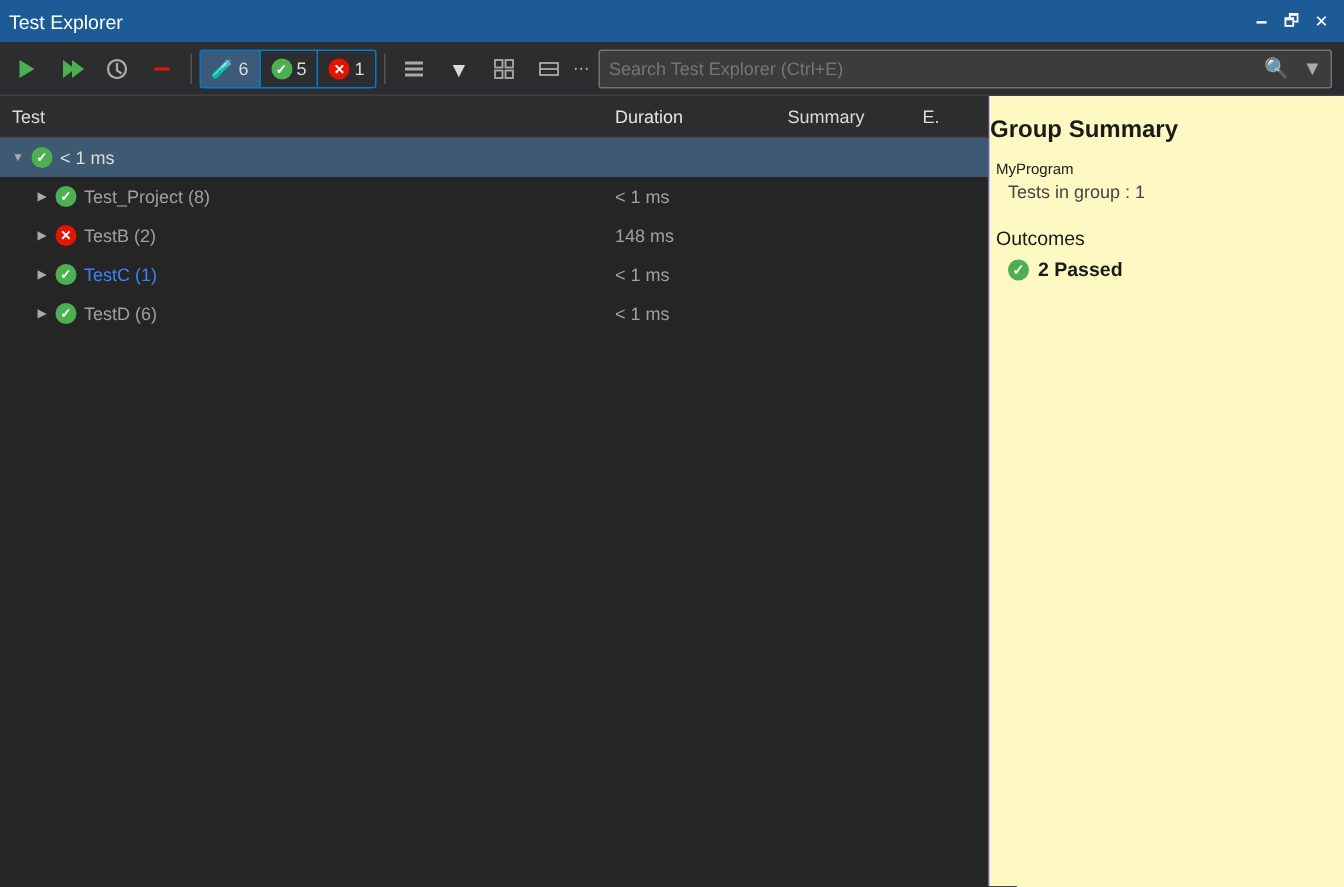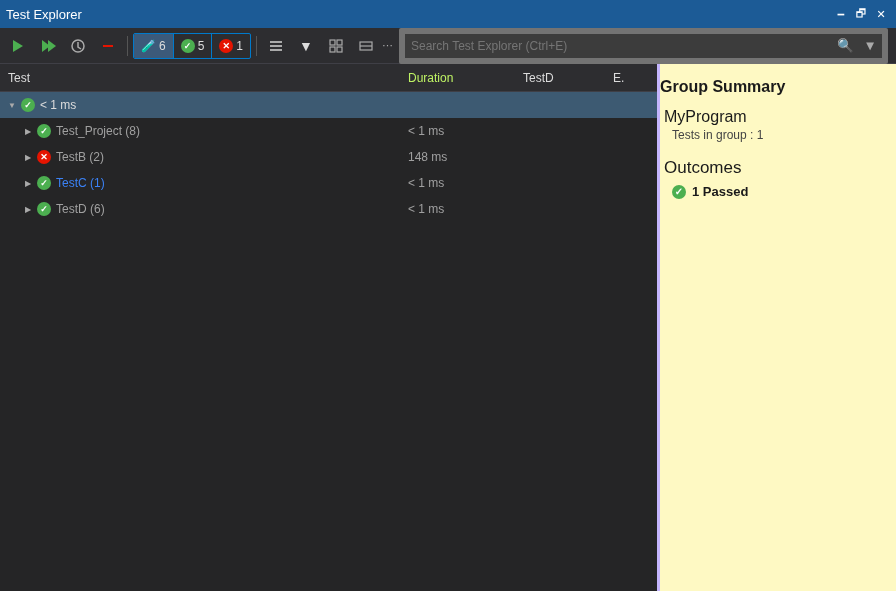--- a/index.html
+++ b/index.html
@@ -59,21 +59,21 @@
     .icon-circle-fail { width: 14px; height: 14px; border-radius: 50%; background: #e51400; display: inline-flex; align-items: center; justify-content: center; }
 
     .check-mark { color: white; font-size: 9px; font-weight: bold; }
     .x-mark { color: white; font-size: 9px; font-weight: bold; }
 
     .toolbar-sep { width: 1px; height: 20px; background: #555; margin: 0 3px; }
     .toolbar-more { color: #aaa; font-size: 11px; }
 
     .search-box {
       flex: 1; margin: 0 4px; display: flex; align-items: center;
-      background: #3c3c3c; border: 6px solid #737373; border-radius: 2px; overflow: hidden;
+      background: #3c3c3c; border: 1px solid #737373; border-radius: 2px; overflow: hidden;
     }
     .search-input {
       flex: 1; border: none; background: transparent; color: #dcdcdc; padding: 3px 6px;
       font-size: 12px; outline: none;
     }
     .search-btn {
       width: 24px; height: 24px; border: none; background: transparent; color: #aaa;
       cursor: pointer; display: flex; align-items: center; justify-content: center;
     }
 
@@ -81,33 +81,33 @@
       display: flex;
       flex: 1;
       overflow: hidden;
     }
 
     .test-list-panel {
       flex: 0 0 660px;
       display: flex;
       flex-direction: column;
       background: #252526;
-      border-right: 3px solid #c4b5fd;
+      border-right: 1px solid #c4b5fd;
     }
 
     .column-headers {
       display: flex;
       align-items: center;
       background: #2d2d30;
       border-bottom: 1px solid #3f3f46;
       height: 28px;
       padding: 0 4px;
     }
     .col-test { flex: 1; color: #dcdcdc; font-size: 12px; padding-left: 4px; }
-    .col-duration { width: 115px; color: #bef264; font-size: 12px; }
+    .col-duration { width: 115px; color: #e5e5e5; font-size: 12px; }
     .col-traits { width: 90px; color: #dcdcdc; font-size: 12px; }
     .col-e { width: 40px; color: #dcdcdc; font-size: 12px; }
 
     .test-items { flex: 1; overflow-y: auto; }
 
     .test-row {
       display: flex;
       align-items: center;
       height: 26px;
       padding: 0 4px;
@@ -140,27 +140,27 @@
       flex: 1;
       background: #fef9c3;
       padding: 14px 0;
       overflow-y: auto;
     }
 
     .summary-title {
       font-size: 16px; font-weight: bold; color: #1a1a1a; margin-bottom: 12px;
     }
     .summary-group-name {
-      font-size: 16px; color: #1a1a1a; margin-bottom: 2px; margin-left: 4px;
+      font-size: 10px; color: #1a1a1a; margin-bottom: 2px; margin-left: 4px;
     }
     .summary-detail {
       font-size: 12px; color: #444; margin-left: 12px; margin-bottom: 12px;
     }
     .summary-section-title {
-      font-size: 17px; color: #1a1a1a; margin-bottom: 6px; margin-left: 4px; margin-top: 16px;
+      font-size: 13px; color: #1a1a1a; margin-bottom: 6px; margin-left: 4px; margin-top: 16px;
     }
     .summary-outcome {
       display: flex; align-items: center; gap: 6px; margin-left: 12px;
     }
     .summary-outcome-text { font-size: 13px; font-weight: bold; color: #1a1a1a; }
 
     .chevron-right::before { content: '▶'; font-size: 8px; }
     .chevron-down::before { content: '▼'; font-size: 8px; }
   </style>
 </head>
@@ -262,21 +262,21 @@
     </div>
   </div>
 
   <div class="content-area">
 
     <div class="test-list-panel">
 
       <div class="column-headers">
         <div class="col-test">Test</div>
         <div class="col-duration">Duration</div>
-        <div class="col-traits">TestD</div>
+        <div class="col-traits">Summary</div>
         <div class="col-e">E.</div>
       </div>
 
       <div class="test-items">
 
         <div class="test-row selected">
           <div class="row-expand">
             <span class="chevron-down"></span>
           </div>
           <div class="row-icon">
@@ -358,18 +358,18 @@
 
     <div class="summary-panel">
       <div class="summary-title">Group Summary</div>
       <div class="summary-group-name">MyProgram</div>
       <div class="summary-detail">Tests in group : 1</div>
       <div class="summary-section-title">Outcomes</div>
       <div class="summary-outcome">
         <div class="pass-icon">
           <span style="color:white;font-size:10px;font-weight:bold;">✓</span>
         </div>
-        <span class="summary-outcome-text">1 Passed</span>
+        <span class="summary-outcome-text">2 Passed</span>
       </div>
     </div>
 
   </div>
 </div>
 
 </body></html>

